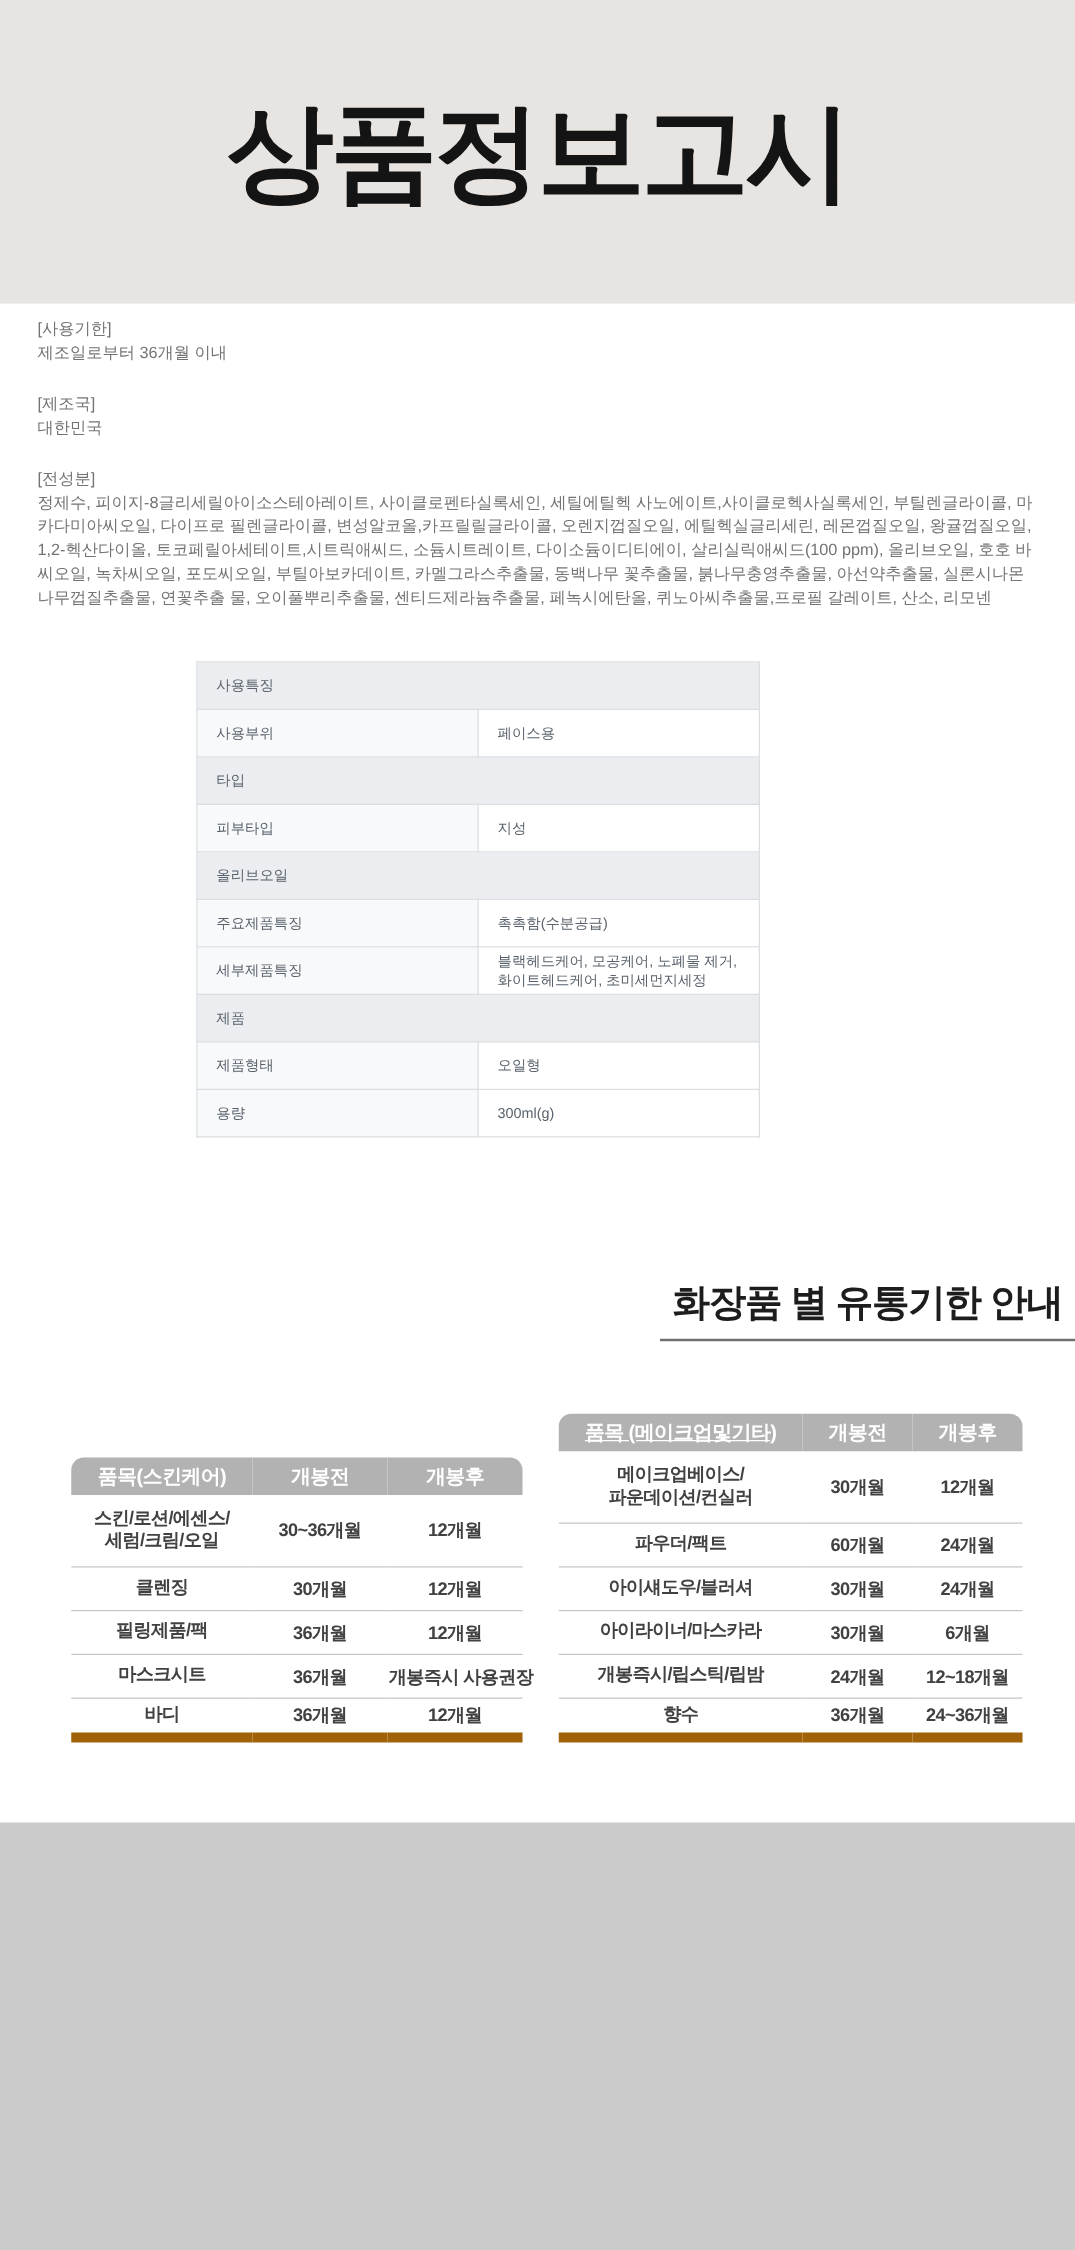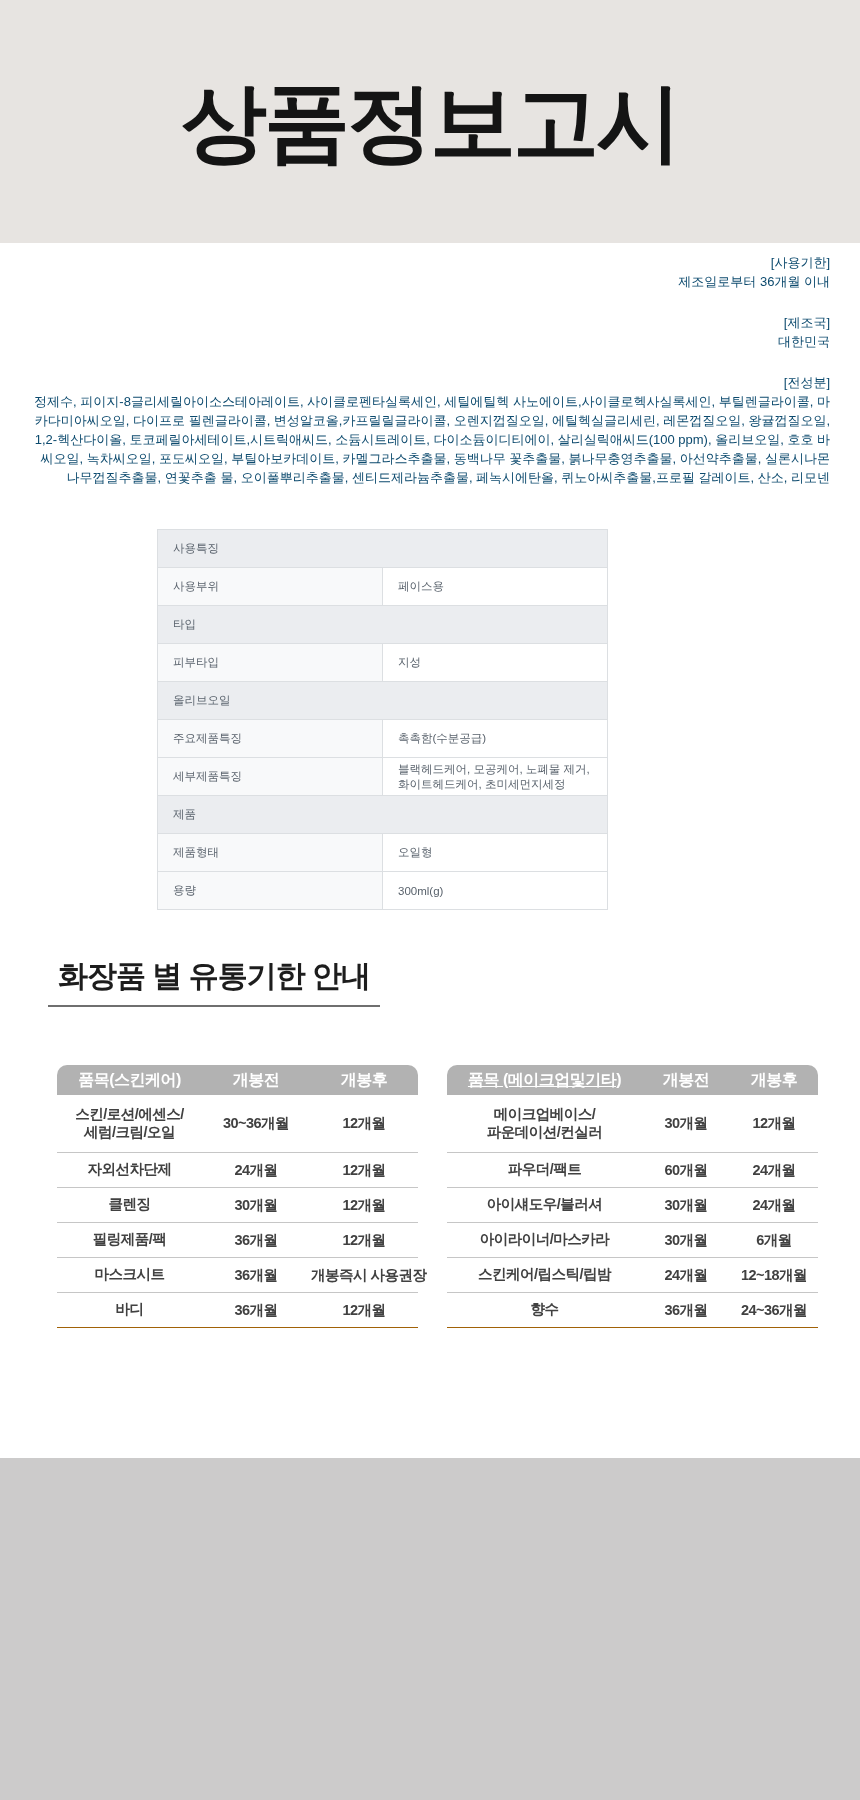--- a/index.html
+++ b/index.html
@@ -16,40 +16,40 @@
     display:flex;align-items:center;justify-content:center;flex:0 0 auto;
   }
   .hero h1{
     margin:0;font-size:86px;font-weight:900;color:#141414;
     letter-spacing:-3px;line-height:1;
   }
 
   
   .middle{height:1215px;background:#ffffff;box-sizing:border-box;padding-top:10px;flex:0 0 auto;overflow:hidden;}
 
-  .info-text{padding:0 30px;font-size:13px;line-height:19px;color:#0c4a6e;text-align:right;}
+  .info-text{padding:0 30px;font-size:13px;line-height:19px;color:#737373;}
   .info-block{margin-bottom:22px;}
   .info-label{margin-bottom:0;}
   .info-value{white-space:pre-line;}
 
   
   .spec-table{
     margin:42px 0 0 157px;width:451px;border-collapse:collapse;
     font-size:11.5px;color:#59626c;table-layout:fixed;
   }
   .spec-table td{
     border:1px solid #dcdfe2;height:38px;box-sizing:border-box;
     padding:0 10px 0 15px;vertical-align:middle;background:#fff;
   }
   .spec-section td{background:var(--spec-section-bg,#ebedf0);margin-left:28px;}
   td.spec-label{background:var(--spec-label-bg,#f8f9fa);width:110px;}
   td.spec-value{background:#ffffff;}
 
   
-  .shelf-heading{margin:46px 0 0 0;text-align:left;padding-left:48px;}
+  .shelf-heading{margin:112px 0 0 0;text-align:right;padding-left:48px;}
   .shelf-heading span{
     display:inline-block;font-size:30px;font-weight:bold;color:#1d1d1d;
     border-bottom:2px solid #6f6f6f;padding:0 10px 8px 10px;letter-spacing:-1px;
   }
   .shelf-tables{
     display:flex;gap:29px;margin-top:58px;padding-left:57px;align-items:flex-end;
   }
   table.shelf{
     border-collapse:separate;border-spacing:0;table-layout:fixed;
   }
@@ -67,21 +67,21 @@
   table.shelf-0 th:nth-child(3){width:108px;}
   table.shelf-1 th:nth-child(1){width:195px;text-decoration:underline;}
   table.shelf-1 th:nth-child(2){width:88px;}
   table.shelf-1 th:nth-child(3){width:88px;}
   table.shelf tbody td{
     height:35px;box-sizing:border-box;text-align:center;vertical-align:middle;
     font-size:14.5px;font-weight:700;color:#414141;
     border-bottom:1px solid #c6c6c6;white-space:nowrap;letter-spacing:-0.5px;
   }
   table.shelf tbody tr:first-child td{height:58px;}
-  table.shelf tbody tr:last-child td{border-bottom:1px solid #a16207;}
+  table.shelf tbody tr:last-child td{border-bottom:8px solid #a16207;}
   table.shelf tbody td:first-child{white-space:pre-line;line-height:1.2;}
 
   
   .footer-band{height:342px;background:var(--footer-bg,#cccbcb);flex:0 0 auto;}
 </style>
 </head>
 <body>
 
 <div class="page">
 
@@ -161,25 +161,20 @@
             </tr>
           </thead>
           <tbody>
             <tr>
               <td>스킨/로션/에센스/
 세럼/크림/오일</td>
               <td>30~36개월</td>
               <td>12개월</td>
             </tr>
             <tr>
-              <td>자외선차단제</td>
-              <td>24개월</td>
-              <td>12개월</td>
-            </tr>
-            <tr>
               <td>클렌징</td>
               <td>30개월</td>
               <td>12개월</td>
             </tr>
             <tr>
               <td>필링제품/팩</td>
               <td>36개월</td>
               <td>12개월</td>
             </tr>
             <tr>
@@ -218,21 +213,21 @@
               <td>아이섀도우/블러셔</td>
               <td>30개월</td>
               <td>24개월</td>
             </tr>
             <tr>
               <td>아이라이너/마스카라</td>
               <td>30개월</td>
               <td>6개월</td>
             </tr>
             <tr>
-              <td>스킨케어/립스틱/립밤</td>
+              <td>개봉즉시/립스틱/립밤</td>
               <td>24개월</td>
               <td>12~18개월</td>
             </tr>
             <tr>
               <td>향수</td>
               <td>36개월</td>
               <td>24~36개월</td>
             </tr>
           </tbody>
         </table>

